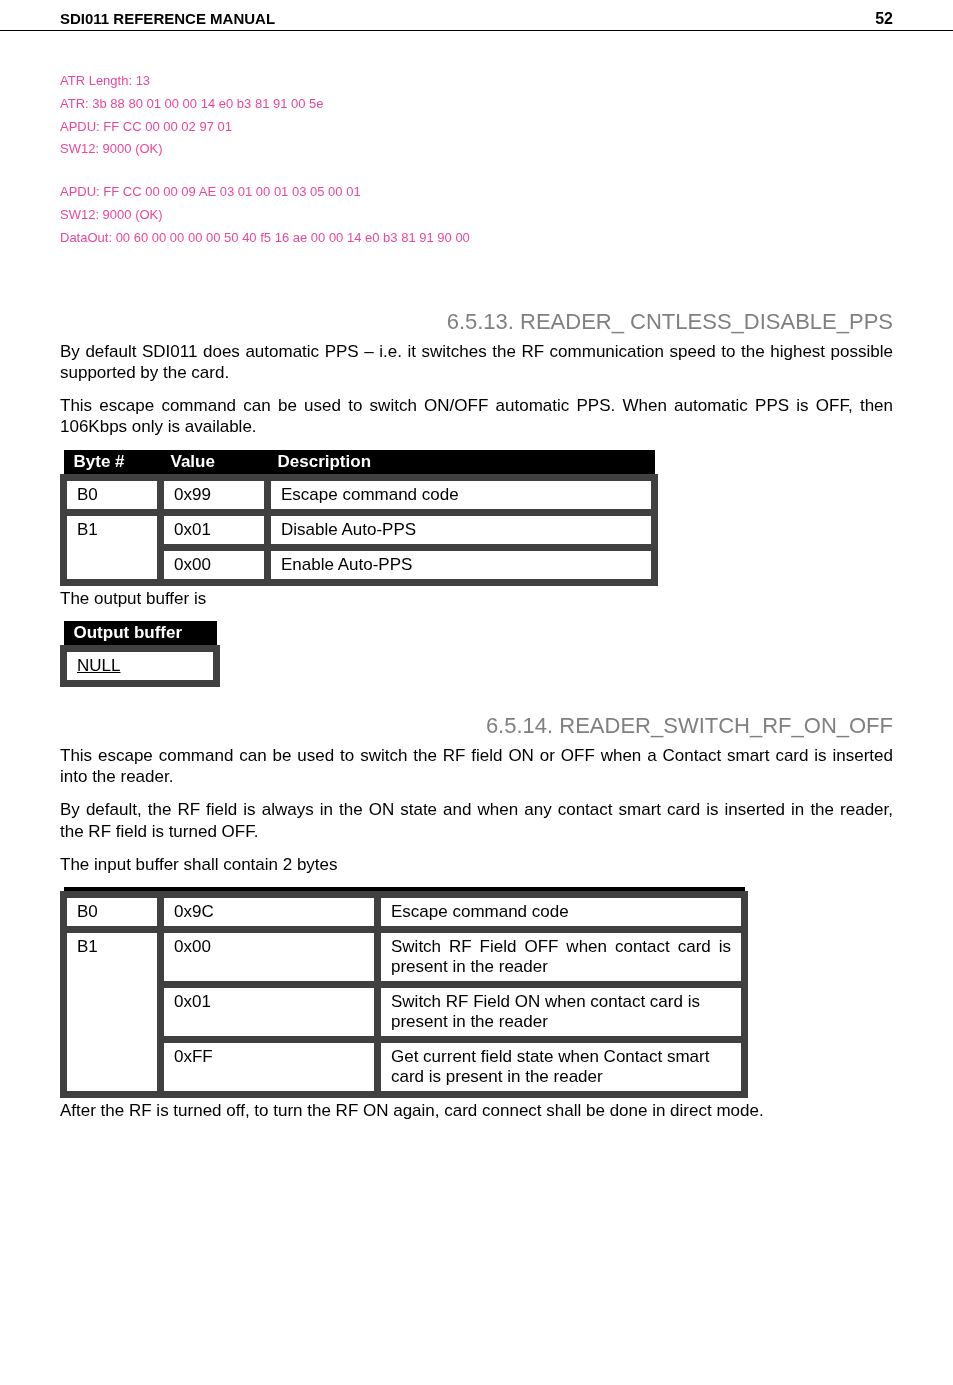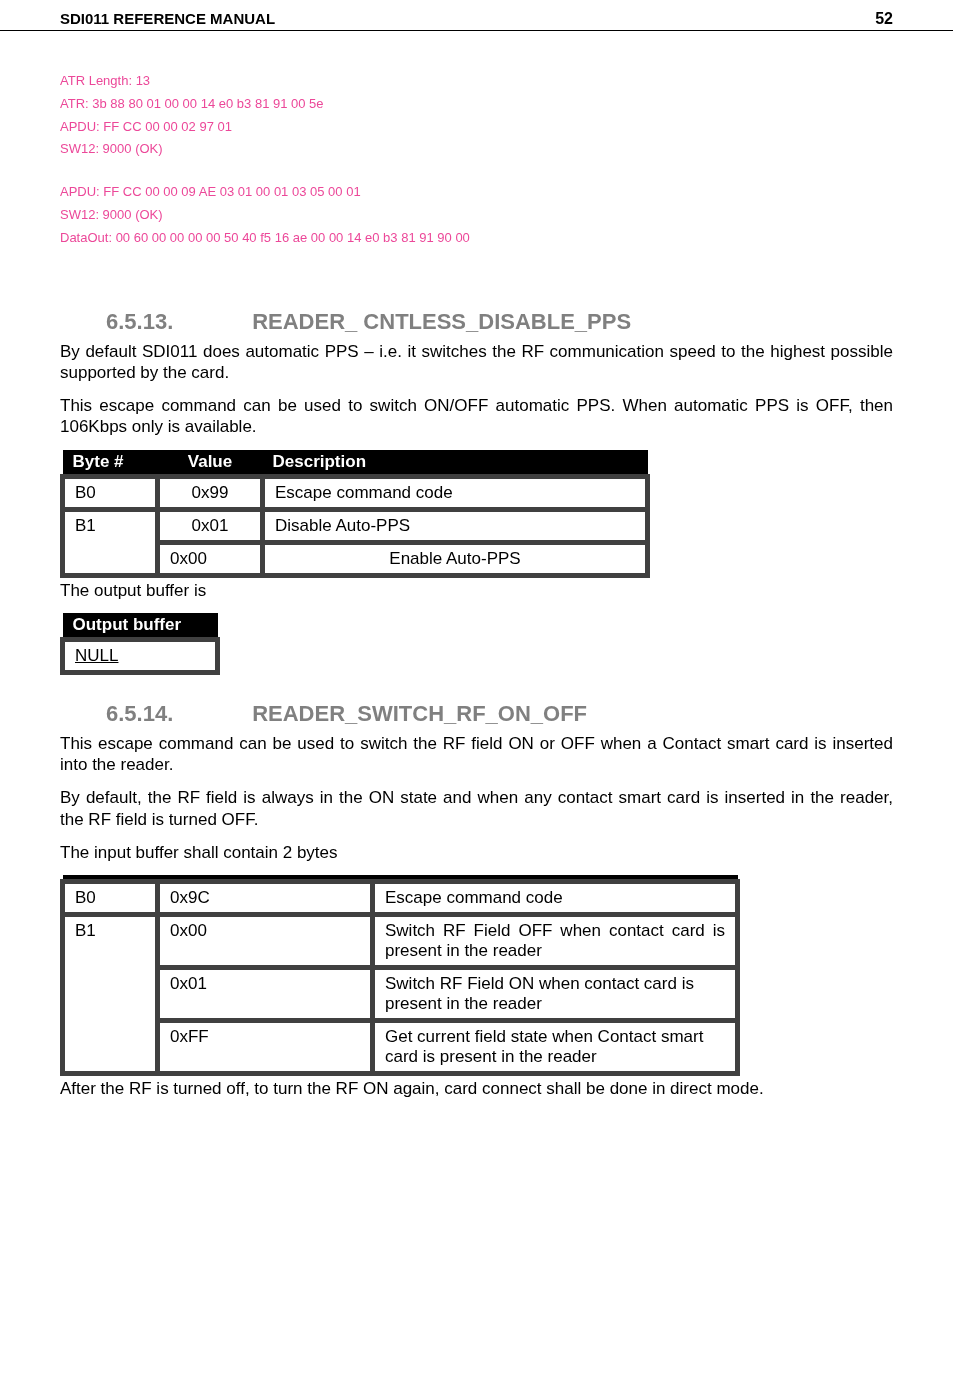--- a/index.html
+++ b/index.html
@@ -33,23 +33,24 @@
     font-family: Arial, sans-serif;
     font-size: 13px;
     color: #ec4899;
     line-height: 1.6;
     margin-bottom: 60px;
   }
   .codeblock div { margin: 2px 0; }
   .codeblock .gap { height: 18px; }
   .sec-heading {
     color: #808080;
-    font-weight: bold;
+    font-weight: normal;
     font-size: 22px;
     margin: 6px 0 4px 46px;
+    text-align: right;
   }
   .num { display:inline-block; min-width: 140px; }
   .body-text {
     font-size: 17px;
     line-height: 1.25;
     margin: 6px 0 12px 0;
     text-align: justify;
   }
   table.data {
     border-collapse: collapse;
@@ -57,27 +58,27 @@
     font-size: 17px;
   }
   table.data th {
     background: #000;
     color: #fff;
     text-align: left;
     padding: 2px 10px;
     font-weight: bold;
   }
   table.data td {
-    border: 5px solid #404040;
+    border: 7px solid #404040;
     padding: 4px 10px;
     vertical-align: top;
   }
   .outbuf { width: 160px; text-decoration: underline; }
   .t1 th:nth-child(1), .t1 td:nth-child(1){ width:70px; }
-  .t1 th:nth-child(2), .t1 td:nth-child(2){ width:80px;text-align:center; }
+  .t1 th:nth-child(2), .t1 td:nth-child(2){ width:80px; }
   .t1 th:nth-child(3), .t1 td:nth-child(3){ width:360px; }
   .t2 th:nth-child(1), .t2 td:nth-child(1){ width:70px; }
   .t2 th:nth-child(2), .t2 td:nth-child(2){ width:190px; }
   .t2 th:nth-child(3), .t2 td:nth-child(3){ width:340px; text-align:justify; }
 </style>
 </head>
 <body>
 
 <div class="header">
   <span class="header-title">SDI011 REFERENCE MANUAL</span>

